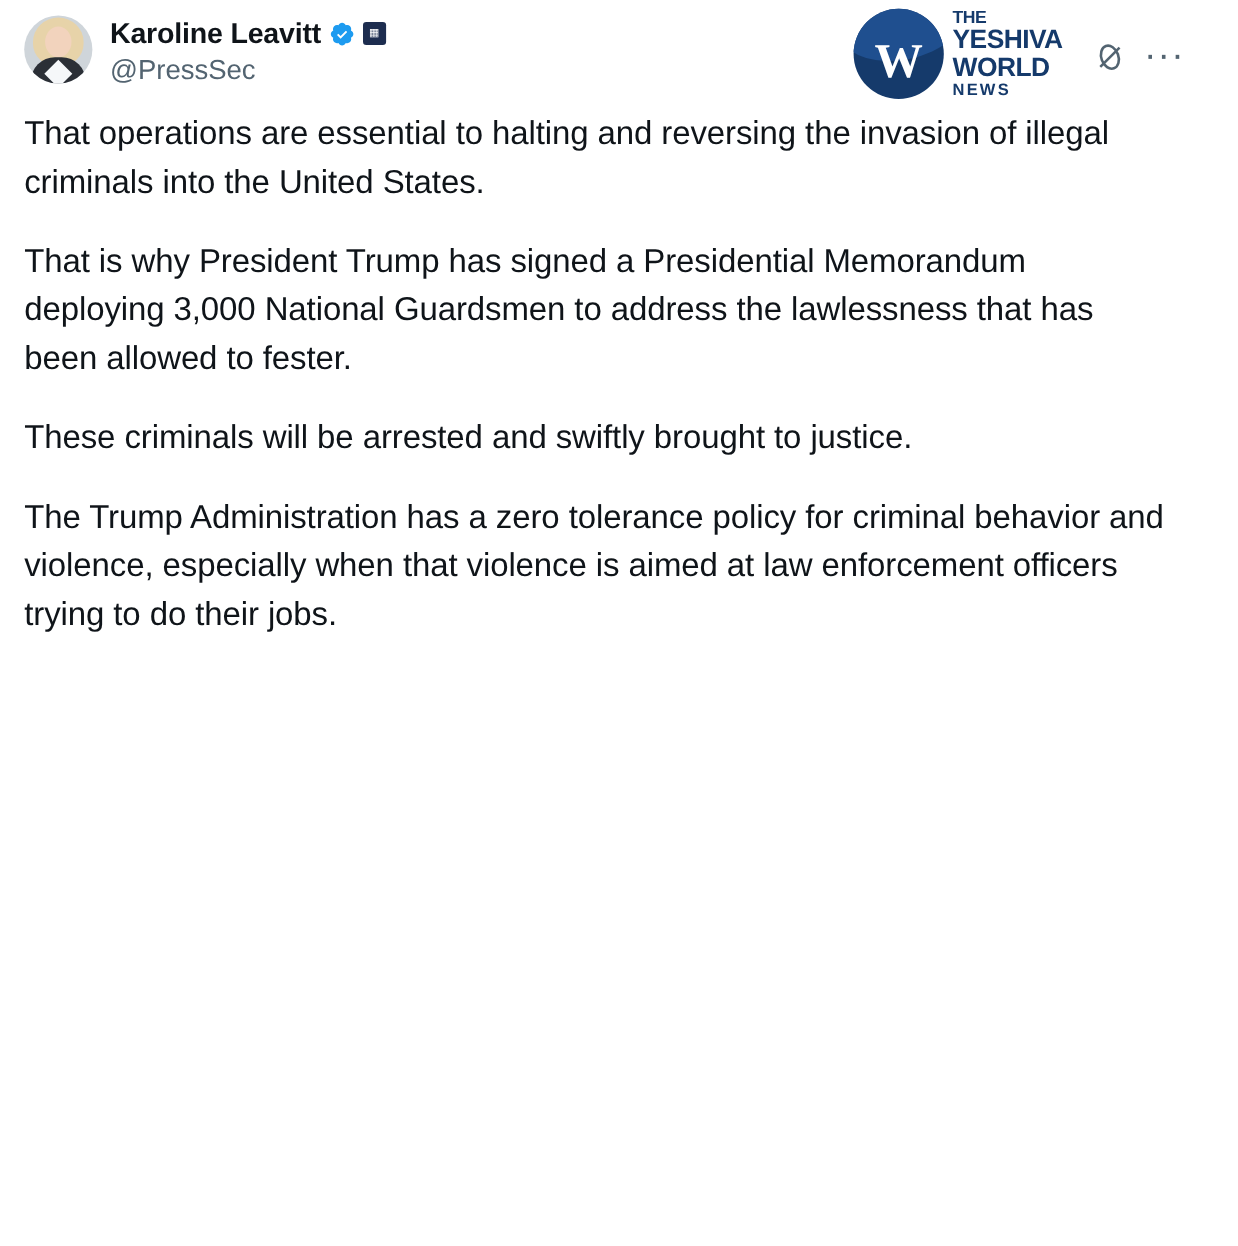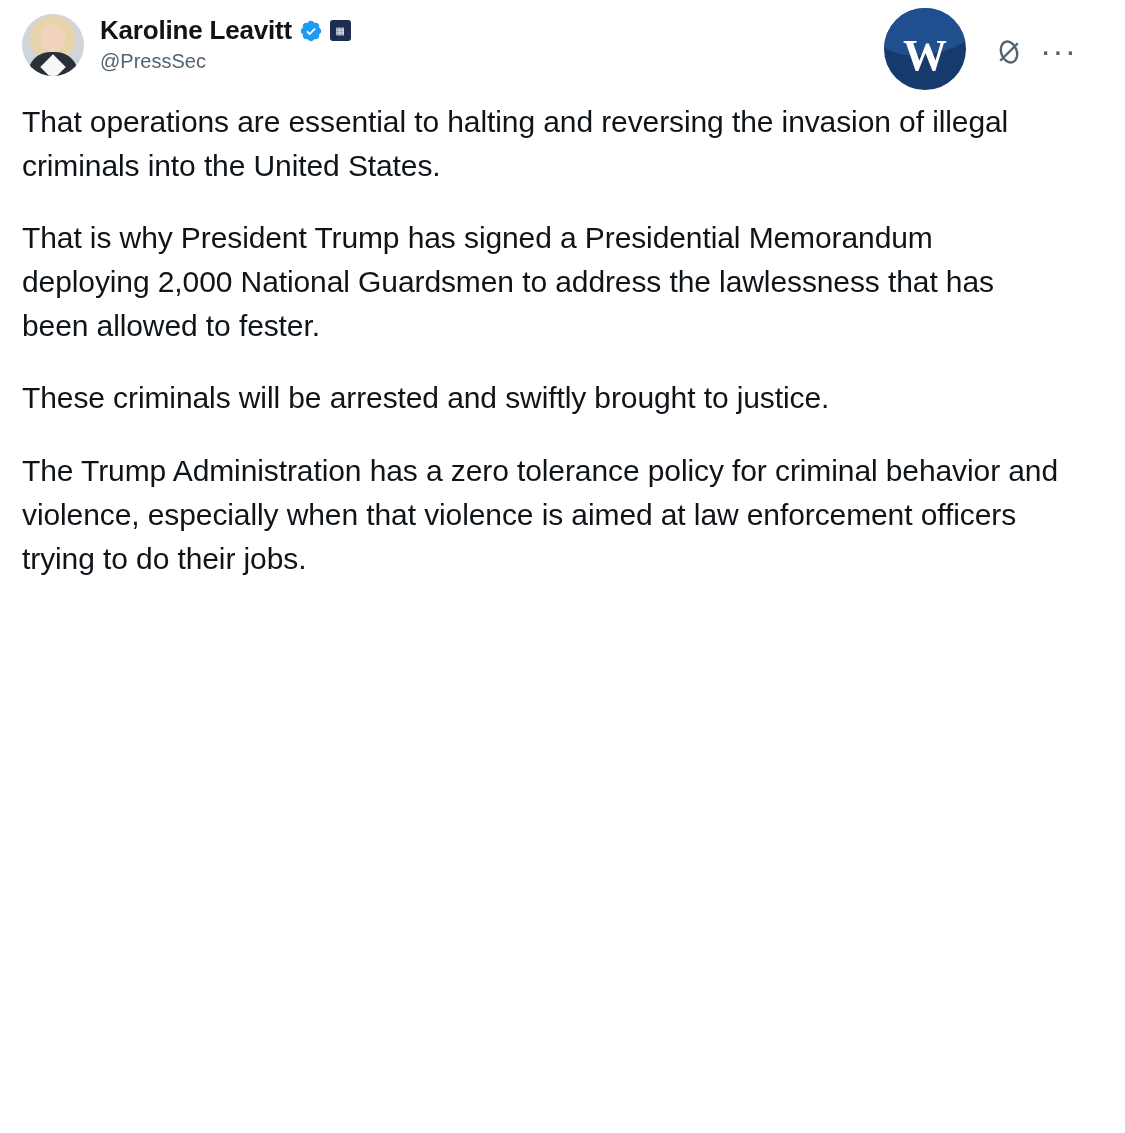--- a/index.html
+++ b/index.html
@@ -107,21 +107,21 @@
     flex: 0 0 21px;
   }
   .affiliate-badge span {
     color: #ffffff;
     font-size: 11px;
     line-height: 1;
     letter-spacing: -0.5px;
     transform: scale(0.9);
   }
   .handle {
-    font-size: 20px;
+    font-size: 25px;
     color: #536471;
     margin-top: 4px;
   }
   .header-right {
     position: absolute;
     right: 16px;
     top: 8px;
     display: flex;
     align-items: center;
     gap: 0px;
@@ -231,33 +231,39 @@
       </div>
       <div class="handle">@PressSec</div>
     </div>
 
     <div class="header-right">
       <div class="yw-logo">
         <div class="yw-mark">
           <div class="swoosh"></div>
           <div class="w">W</div>
         </div>
+        <div class="yw-text">
+          <div class="the">THE</div>
+          <div class="yeshiva">YESHIVA</div>
+          <div class="world">WORLD</div>
+          <div class="news">NEWS</div>
+        </div>
       </div>
 
       <span class="grok-icon">
         <svg viewBox="0 0 24 24" width="30" height="30" aria-hidden="true">
           <ellipse cx="12" cy="12" rx="6.2" ry="8.6" fill="none" stroke="#536471" stroke-width="1.9" transform="rotate(-20 12 12)"></ellipse>
           <line x1="5" y1="19" x2="19" y2="5" stroke="#536471" stroke-width="1.9"></line>
         </svg>
       </span>
 
       <span class="more-icon">···</span>
     </div>
   </div>
 
   <div class="tweet-body">
     <p>That operations are essential to halting and reversing the invasion of illegal criminals into the United States.</p>
-    <p>That is why President Trump has signed a Presidential Memorandum deploying 2,000 National Guardsmen to address the lawlessness that has been allowed to fester.</p>
+    <p>That is why President Trump has signed a Presidential Memorandum deploying 3,000 National Guardsmen to address the lawlessness that has been allowed to fester.</p>
     <p>These criminals will be arrested and swiftly brought to justice.</p>
     <p>The Trump Administration has a zero tolerance policy for criminal behavior and violence, especially when that violence is aimed at law enforcement officers trying to do their jobs.</p>
   </div>
 
 </div>
 
 </body></html>

